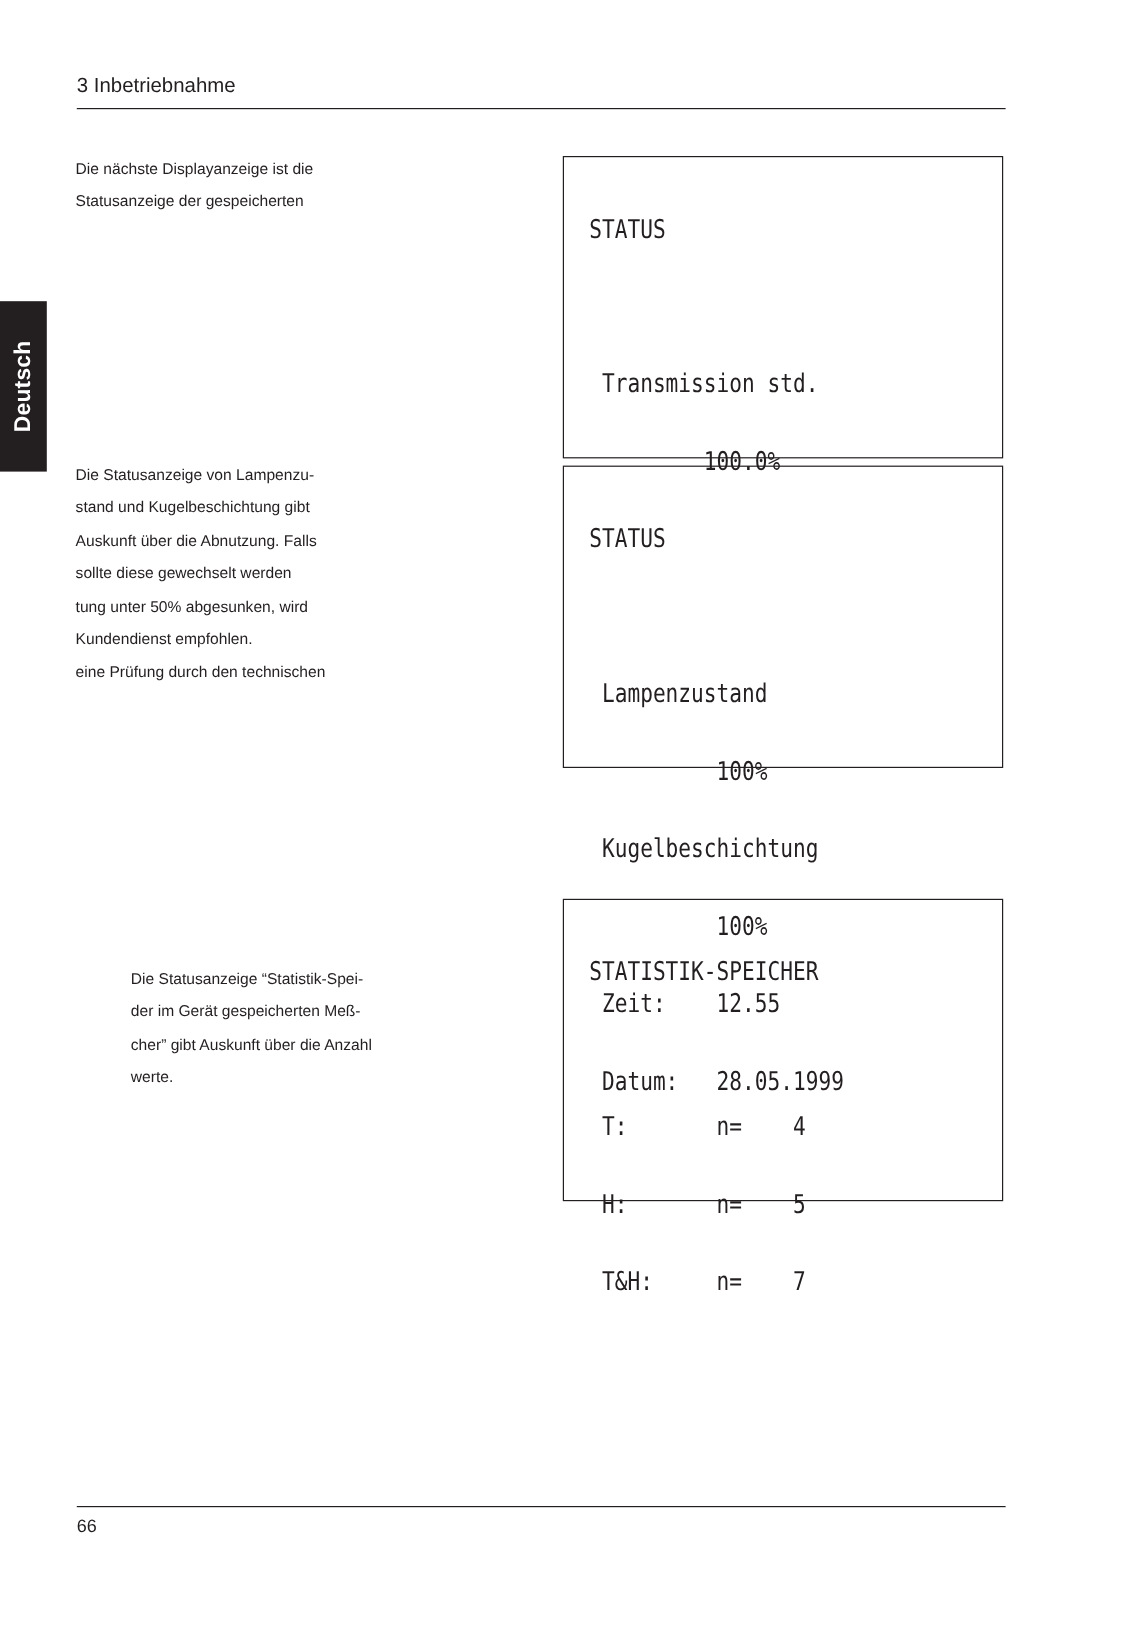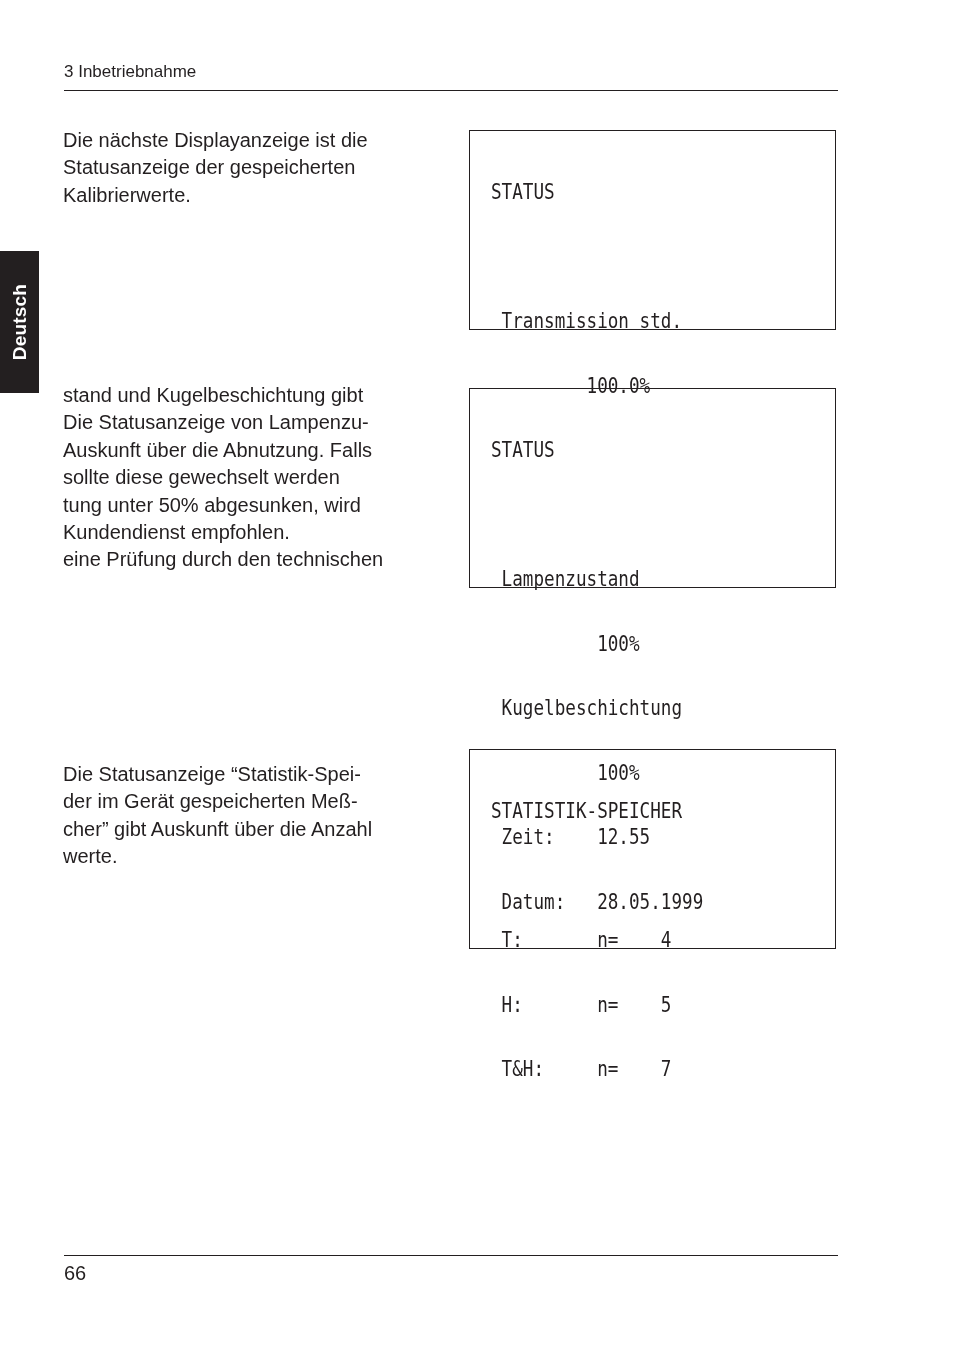--- a/index.html
+++ b/index.html
@@ -35,21 +35,21 @@
       left: 64px;
       top: 1255px;
       width: 774px;
       height: 0;
       border-top: 1.3px solid #231f20;
     }
     .page-number {
       position: absolute;
       left: 64px;
       top: 1261px;
-      font-size: 20px;
+      font-size: 15px;
       line-height: 24px;
     }
     .lang-tab {
       position: absolute;
       left: 0;
       top: 251px;
       width: 39px;
       height: 142px;
       background: #231f20;
     }
@@ -61,30 +61,30 @@
       color: #ffffff;
       font-weight: bold;
       font-size: 19px;
       white-space: nowrap;
       letter-spacing: 0.2px;
     }
     .para {
       position: absolute;
       left: 63px;
       width: 380px;
-      font-size: 20px;
+      font-size: 13px;
       line-height: 27.4px;
       margin: 0;
     }
     .para span { display: block; white-space: nowrap; }
     .display {
       position: absolute;
       left: 469px;
       width: 367px;
-      height: 200px;
+      height: 252px;
       border: 1.3px solid #231f20;
       box-sizing: border-box;
     }
     .lcd {
       position: absolute;
       left: 21px;
       top: 7px;
       font-family: "DejaVu Sans Mono", monospace;
       font-size: 21.5px;
       line-height: 21.5px;
@@ -103,54 +103,53 @@
 <div class="header-title">3 Inbetriebnahme</div>
 <div class="header-rule"></div>
 
 <div class="lang-tab">
   <span>Deutsch</span>
 </div>
 
 <p class="para" style="top:127px;">
   <span>Die nächste Displayanzeige ist die</span>
   <span>Statusanzeige der gespeicherten</span>
-  <span>Kalibrierwerte.</span>
 </p>
 <div class="display" style="top:130px;">
   <div class="lcd">
     <span class="line">STATUS</span>
     <span class="gap"></span>
     <span class="line"> Transmission std.</span>
     <span class="line">         100.0%</span>
   </div>
 </div>
 
 <p class="para" style="top:382px;">
+  <span>Die Statusanzeige von Lampenzu-</span>
   <span>stand und Kugelbeschichtung gibt</span>
-  <span>Die Statusanzeige von Lampenzu-</span>
   <span>Auskunft über die Abnutzung. Falls</span>
   <span>sollte diese gewechselt werden</span>
   <span>tung unter 50% abgesunken, wird</span>
   <span>Kundendienst empfohlen.</span>
   <span>eine Prüfung durch den technischen</span>
 </p>
 <div class="display" style="top:388px;">
   <div class="lcd">
     <span class="line">STATUS</span>
     <span class="gap"></span>
     <span class="line"> Lampenzustand</span>
     <span class="line">          100%</span>
     <span class="line"> Kugelbeschichtung</span>
     <span class="line">          100%</span>
     <span class="line"> Zeit:    12.55</span>
     <span class="line"> Datum:   28.05.1999</span>
   </div>
 </div>
 
-<p class="para" style="top:761px;">
+<p class="para" style="top:802px;margin-left:46px;">
   <span>Die Statusanzeige “Statistik-Spei-</span>
   <span>der im Gerät gespeicherten Meß-</span>
   <span>cher” gibt Auskunft über die Anzahl</span>
   <span>werte.</span>
 </p>
 <div class="display" style="top:749px;">
   <div class="lcd">
     <span class="line">STATISTIK-SPEICHER</span>
     <span class="gap"></span>
     <span class="line"> T:       n=    4</span>

